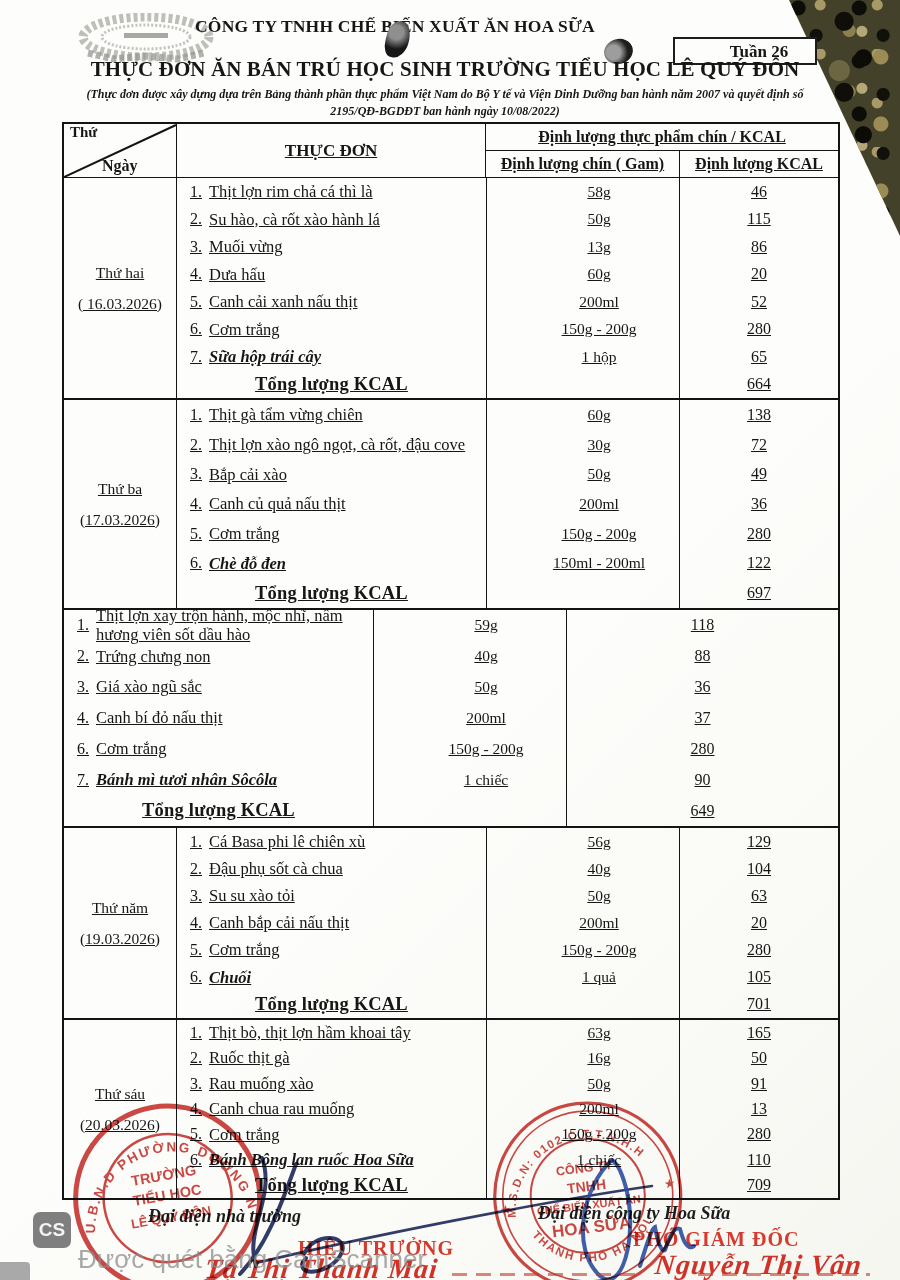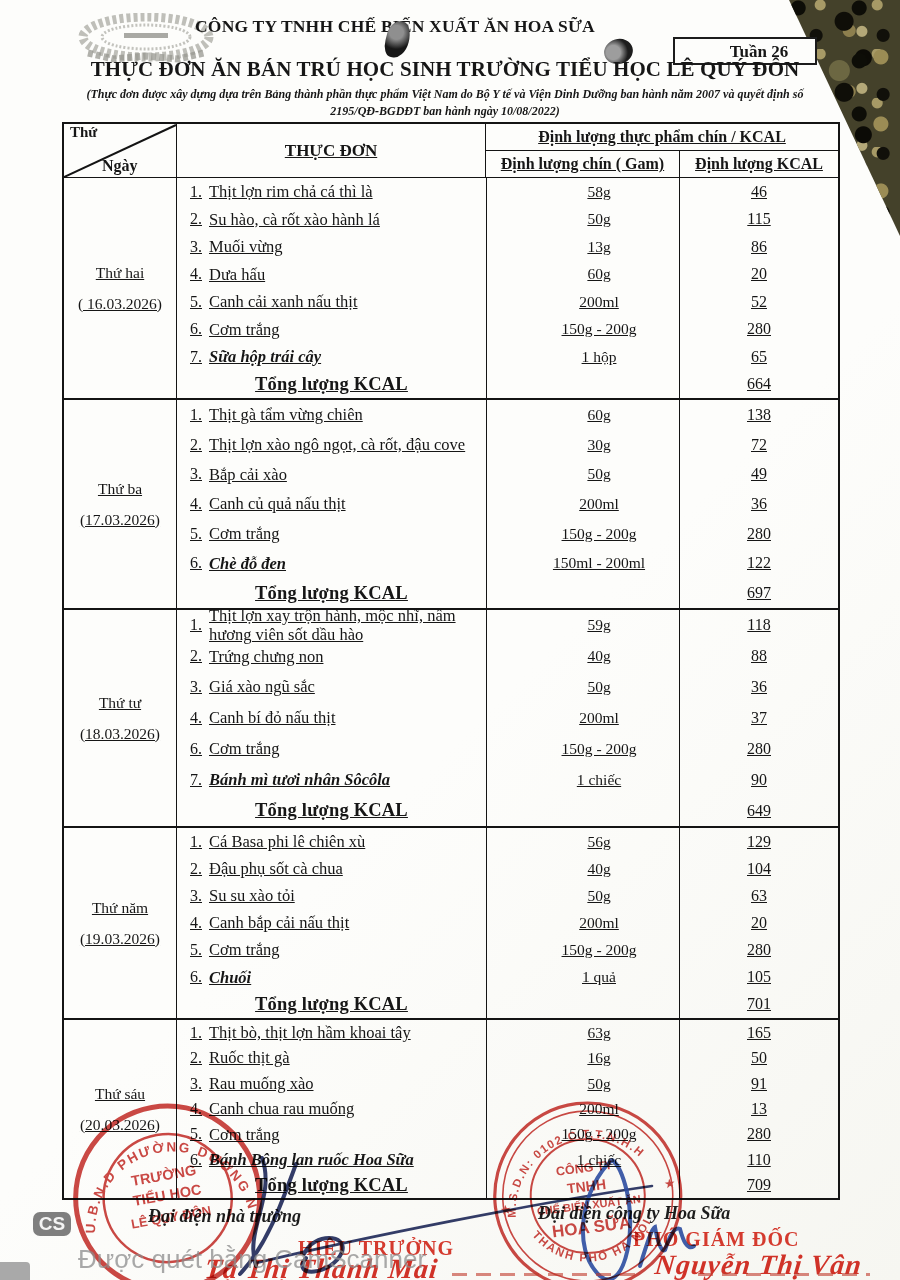--- a/index.html
+++ b/index.html
@@ -129,21 +129,21 @@
   .stamp-company { left: 488px; top: 1096px; transform: rotate(-7deg); }
 
   .ink { position: absolute; left: 0; top: 0; mix-blend-mode: multiply; pointer-events: none; }
 
   .watermark-text {
     position: absolute; left: 78px; top: 1212px; width: 460px;
     font-family: "Liberation Sans", "DejaVu Sans", sans-serif;
     font-size: 26px; color: rgba(140,140,140,.75); white-space: nowrap; z-index: 9; margin-top: 32px;
   }
   .cs-badge {
-    position: absolute; left: 33px; top: 1212px; width: 38px; height: 24px;
+    position: absolute; left: 33px; top: 1212px; width: 38px; height: 36px;
     background: #757575; border-radius: 7px; color: #f4f4f4;
     font-family: "Liberation Sans", sans-serif; font-weight: bold; font-size: 19px;
     display: flex; align-items: center; justify-content: center; z-index: 9; opacity: .92;
   }
   .corner-frag { position: absolute; left: 0; top: 1262px; width: 30px; height: 18px; background: #9a9a9a; opacity: .85; border-radius: 0 4px 0 0; z-index: 9; }
   .red-dashes { position: absolute; height: 3px; opacity: .6; z-index: 4;
     background: repeating-linear-gradient(90deg, #c0392b 0 15px, transparent 15px 24px); }
   .rd1 { left: 452px; top: 1273px; width: 190px; }
   .rd2 { left: 698px; top: 1273px; width: 172px; }
 </style>
@@ -321,24 +321,20 @@
             <div class="item-row total-row">
               <div class="cell-name">
                 <span class="total-label">Tổng lượng KCAL</span>
               </div>
               <div class="cell-qty"></div>
               <div class="cell-kcal">697</div>
             </div>
           </div>
         </div>
         <div class="day-block b2">
-          <div class="day-cell">
-            <div class="day-name">Thứ tư</div>
-            <div class="day-date">(18.03.2026)</div>
-          </div>
           <div class="rows">
             <div class="item-row">
               <div class="cell-name">
                 <span class="item-no">1.</span>
                 <span class="item-name">Thịt lợn xay trộn hành, mộc nhĩ, nấm hương viên sốt dầu hào</span>
               </div>
               <div class="cell-qty">59g</div>
               <div class="cell-kcal">118</div>
             </div>
             <div class="item-row">

